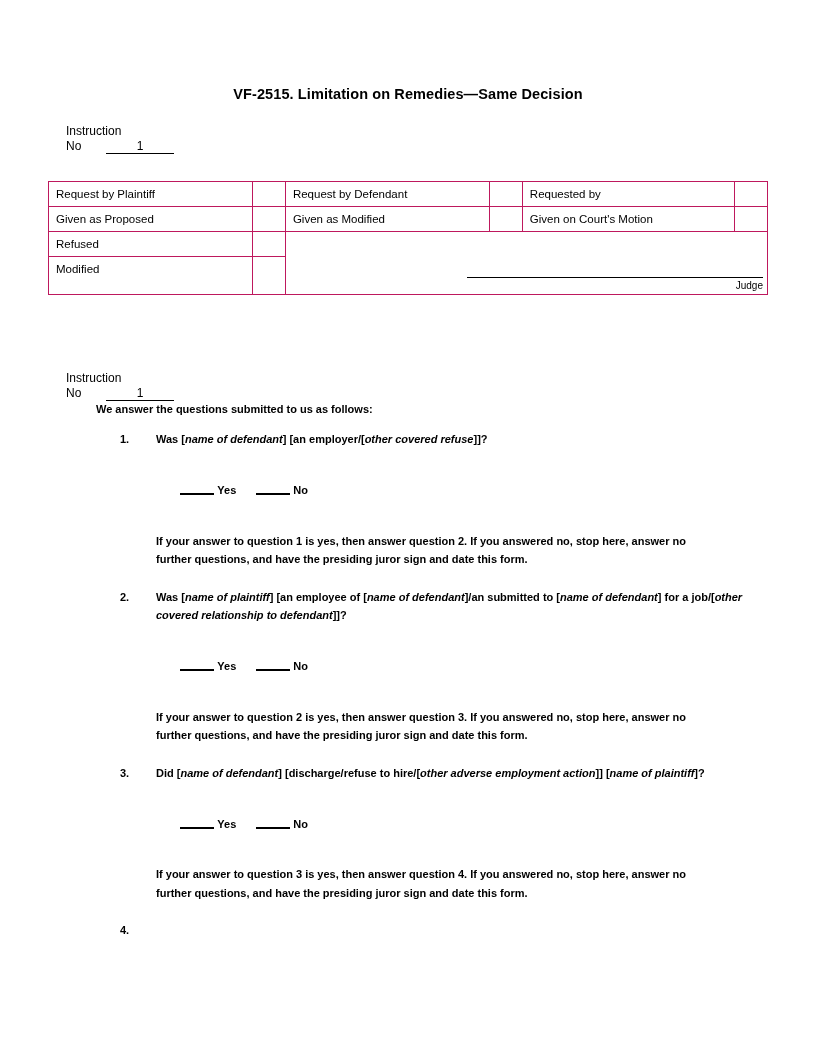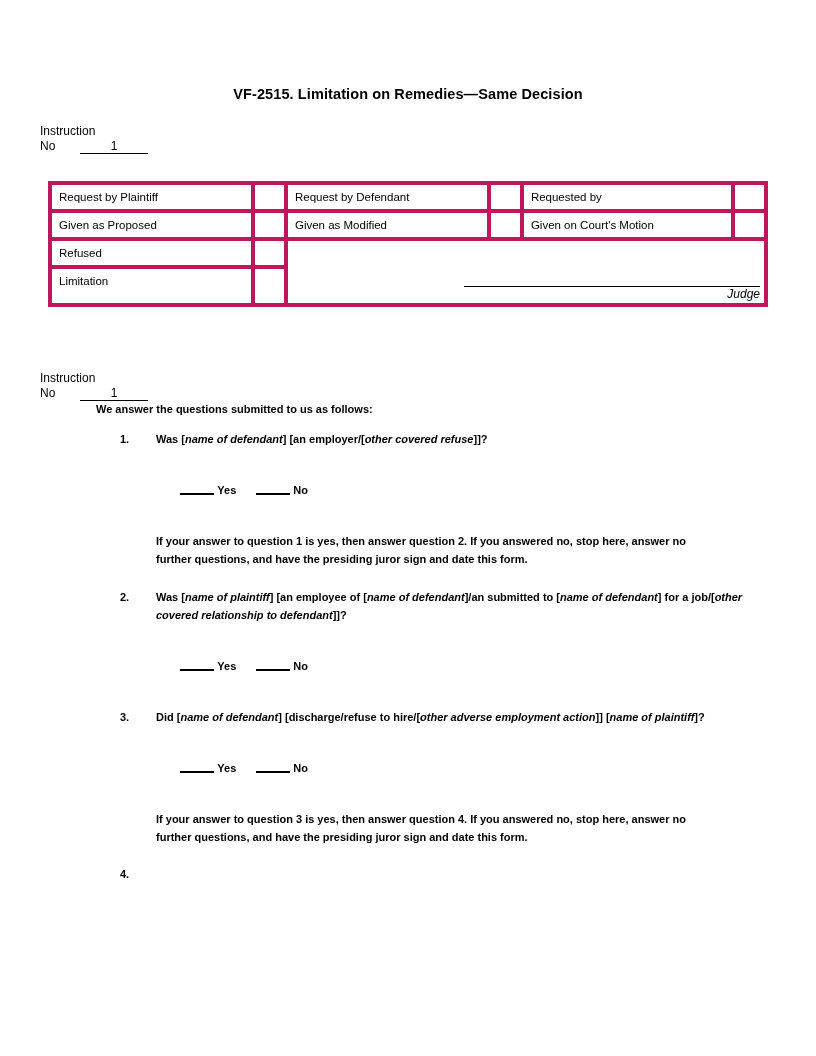--- a/index.html
+++ b/index.html
@@ -28,21 +28,21 @@
     width: 816px;
     text-align: center;
     font-size: 14.5px;
     font-weight: bold;
     letter-spacing: 0.1px;
   }
 
   
   .instr-block {
     position: absolute;
-    left: 40px;
+    left: 66px;
     font-size: 12px;
     line-height: 15px;
   }
   .instr-block .instr-label {
     display: block;
   }
   .instr-row {
     display: flex;
     align-items: flex-end;
     gap: 0;
@@ -68,21 +68,21 @@
   .disp-table {
     position: absolute;
     left: 48px;
     top: 181px;
     width: 720px;
     border-collapse: collapse;
     table-layout: fixed;
     font-size: 11.5px;
   }
   .disp-table td {
-    border: 4px solid #be185d;
+    border: 1px solid #be185d;
     padding: 6px 7px;
     vertical-align: top;
     height: 18px;
     box-sizing: border-box;
   }
   .c-label  { width: 200px; }
   .c-check  { width: 32px; }
   .c-label2 { width: 200px; }
   .c-check2 { width: 32px; }
   .c-label3 { width: 208px; }
@@ -100,24 +100,23 @@
     bottom: 2px;
     width: 296px;
   }
   .judge-line {
     border-bottom: 1px solid #000;
     height: 1px;
     width: 100%;
   }
   .judge-caption {
     text-align: right;
-    font-size: 12px;
+    font-size: 10px;
     line-height: 13px;
     padding-top: 1px;
-    font-style: italic;
   }
 
   
   .verdict-body {
     position: absolute;
     left: 48px;
     top: 400px;
     width: 720px;
     font-size: 11px;
     font-weight: bold;
@@ -202,21 +201,21 @@
         <td class="c-label">Refused</td>
         <td class="c-check"></td>
         <td class="spacer-cell" colspan="4" rowspan="2">
           <div class="judge-wrap">
             <div class="judge-line"></div>
             <div class="judge-caption">Judge</div>
           </div>
         </td>
       </tr>
       <tr>
-        <td class="c-label row-tall">Limitation</td>
+        <td class="c-label row-tall">Modified</td>
         <td class="c-check row-tall"></td>
       </tr>
     </tbody>
   </table>
 
   <div class="instr-block" id="instr-block-2">
     <span class="instr-label">Instruction</span>
     <span class="instr-row">
       <span class="no-label">No</span>
       <span class="instr-value-line">1</span>
@@ -239,20 +238,21 @@
     </div>
 
     <div class="q-block">
       <div class="q-item">
         <span class="q-num">2.</span>
         <span class="q-text"><span>Was [</span><i>name of plaintiff</i><span>] [an employee of [</span><i>name of defendant</i><span>]/an submitted to [</span><i>name of defendant</i><span>] for a job/[</span><i>other covered relationship to defendant</i><span>]]?</span></span>
       </div>
       <div class="answer-line">
         <span class="blank"></span><span> </span><span>Yes</span><span class="ans-gap"></span><span class="blank"></span><span> </span><span>No</span>
       </div>
+      <div class="q-note">If your answer to question 2 is yes, then answer question 3. If you answered no, stop here, answer no further questions, and have the presiding juror sign and date this form.</div>
     </div>
 
     <div class="q-block">
       <div class="q-item">
         <span class="q-num">3.</span>
         <span class="q-text"><span>Did [</span><i>name of defendant</i><span>] [discharge/refuse to hire/[</span><i>other adverse employment action</i><span>]] [</span><i>name of plaintiff</i><span>]?</span></span>
       </div>
       <div class="answer-line">
         <span class="blank"></span><span> </span><span>Yes</span><span class="ans-gap"></span><span class="blank"></span><span> </span><span>No</span>
       </div>

